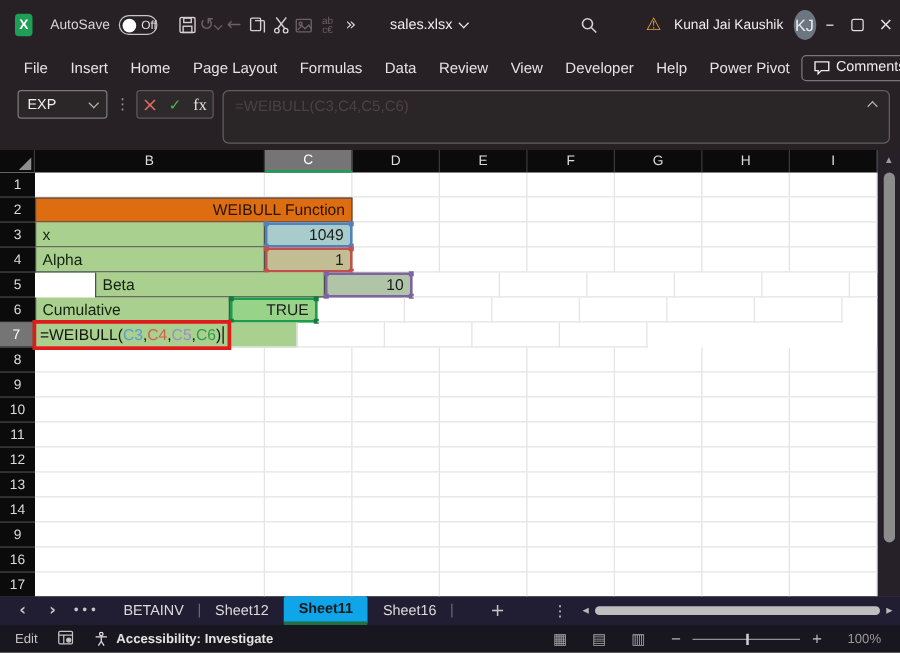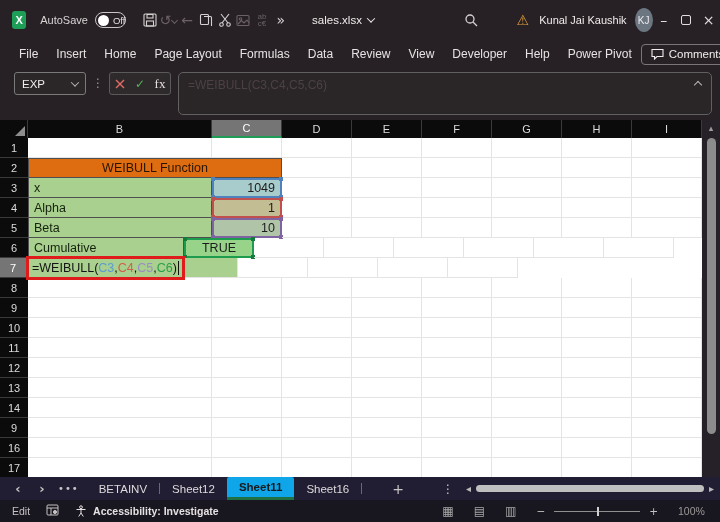--- a/index.html
+++ b/index.html
@@ -20,21 +20,21 @@
   .undo-wrap { display:flex; align-items:center; }
   .mini-chev { display:inline-block; width:5px; height:5px; border-right:1px solid #6B6063; border-bottom:1px solid #6B6063; transform:rotate(45deg); margin-left:1px; }
   .ab-stack { font-size:8px; line-height:7px; text-align:center; color:#6B6063; }
   .filename { display:flex; align-items:center; gap:6px; margin:0 0 0 22px; font-size:11.5px; color:#F0ECEC; }
   .chev { display:inline-block; width:6px; height:6px; border-right:1.4px solid currentColor; border-bottom:1.4px solid currentColor; }
   .chev.down { transform:rotate(45deg) translate(-1px,-1px); }
   .chev.up { transform:rotate(-135deg); }
   .search-zone { margin-left:88px; }
   .warn { color:#E8A33D; font-size:14px; margin-left:36px; }
   .user-name { margin-left:10px; font-size:11px; color:#F0ECEC; white-space:nowrap; }
-  .avatar { width:24px; height:24px; border-radius:50%; background:#6B7680; color:#EDEDED; font-size:10px; display:flex; align-items:center; justify-content:center; margin-left:8px; }
+  .avatar { width:24px; height:24px; border-radius:50%; background:#6B7680; color:#EDEDED; font-size:13px; display:flex; align-items:center; justify-content:center; margin-left:8px; }
   .win-ctl { width:30px; height:40px; display:flex; align-items:center; justify-content:center; color:#E2DEDF; font-size:14px; }
   .win-ctl:first-of-type { margin-left:6px; }
   .max-box { width:10px; height:10px; border:1.2px solid #E2DEDF; border-radius:2px; }
 
   
   .ribbon { height:28px; display:flex; align-items:center; padding-left:10px; color:#E6E2E3; font-size:12px; flex:0 0 auto; }
   .rtab { padding:3px 9px; white-space:nowrap; }
   .comments-btn { margin-left:auto; height:21px; border:1px solid #7A7678; border-radius:4px; display:flex; align-items:center; gap:5px; padding:0 9px; font-size:11.5px; color:#F0ECEC; }
 
   
@@ -57,21 +57,21 @@
   .g-corner { width:28px; position:relative; border-right:1px solid #3A3A3A; flex:0 0 auto; }
   .g-corner .tri { position:absolute; right:2px; bottom:2px; width:0; height:0; border-left:10px solid transparent; border-bottom:10px solid #8E8E8E; }
   .g-colhdr { display:flex; align-items:center; justify-content:center; color:#DCDCDC; font-size:11px; border-right:1px solid #3A3A3A; flex:0 0 auto; }
   .g-colhdr.sel { background:#757575; color:#fff; border-bottom:2px solid #1F9D57; }
   .g-rows { height:339px; overflow:hidden; }
   .g-row { display:flex; height:20px; }
   .g-rowhdr { width:28px; background:#0B0B0B; color:#DCDCDC; font-size:11px; display:flex; align-items:center; justify-content:center; border-bottom:1px solid #3A3A3A; flex:0 0 auto; }
   .g-rowhdr.sel { background:#757575; color:#fff; border-right:2px solid #1F9D57; }
   .g-cell { border-right:1px solid #E4E4E4; border-bottom:1px solid #E4E4E4; font-size:12.5px; color:#1C1C1C; display:flex; align-items:center; padding:0 5px; position:relative; white-space:nowrap; overflow:hidden; flex:0 0 auto; }
   .a-right { justify-content:flex-end; }
-  .a-center { justify-content:center; }
+  .a-center { justify-content:flex-end; }
   .c-title { background:#DE6C11; color:#2A1503; border:1px solid #4F4F4F; }
   .c-label { background:#A9D08E; color:#15230E; border-right:1px solid #4F4F4F; border-bottom:1px solid #4F4F4F; }
   .tbl-left { border-left:1px solid #4F4F4F; }
   .hl { overflow:visible; }
   .hl-blue   { background:#A7CCCB; border:2px solid #4F81BD; }
   .hl-red    { background:#C2BD93; border:2px solid #C0504D; }
   .hl-purple { background:#B0C4A8; border:2px solid #8064A2; }
   .hl-green  { background:#97D389; border:2px solid #1E9C4D; }
   .hdl { position:absolute; width:4px; height:4px; }
   .h-tl{left:-3px;top:-3px;} .h-tr{right:-3px;top:-3px;} .h-bl{left:-3px;bottom:-3px;} .h-br{right:-3px;bottom:-3px;}
@@ -298,21 +298,21 @@
             </div>
             <div class="g-cell" style="width: 70px;"></div>
             <div class="g-cell" style="width: 70px;"></div>
             <div class="g-cell" style="width: 70px;"></div>
             <div class="g-cell" style="width: 70px;"></div>
             <div class="g-cell" style="width: 70px;"></div>
             <div class="g-cell" style="width: 70px;"></div>
           </div>
           <div class="g-row">
             <div class="g-rowhdr">5</div>
-            <div class="g-cell c-label tbl-left" style="width: 184px;">
+            <div class="g-cell c-label tbl-left" style="width: 184px; margin-left: 48px;">
               <span>Beta</span>
             </div>
             <div class="g-cell a-right hl hl-purple" style="width: 70px;">
               <i class="hdl h-tl"></i>
               <i class="hdl h-tr"></i>
               <i class="hdl h-bl"></i>
               <i class="hdl h-br"></i>
               <span>10</span>
             </div>
             <div class="g-cell" style="width: 70px;"></div>

